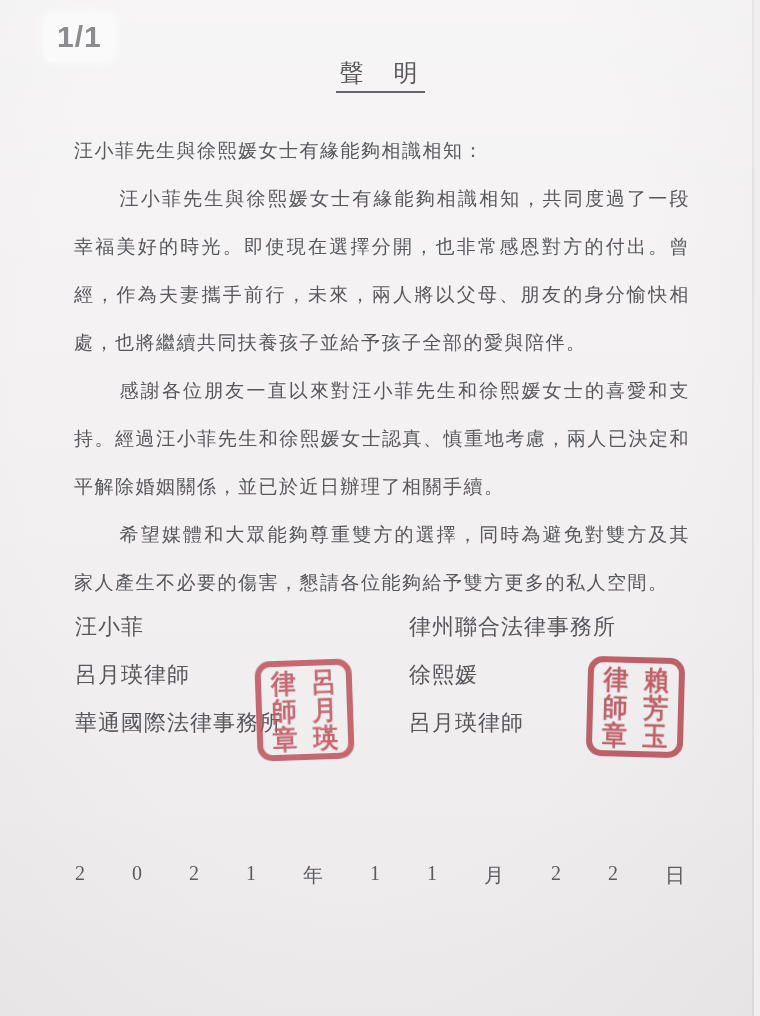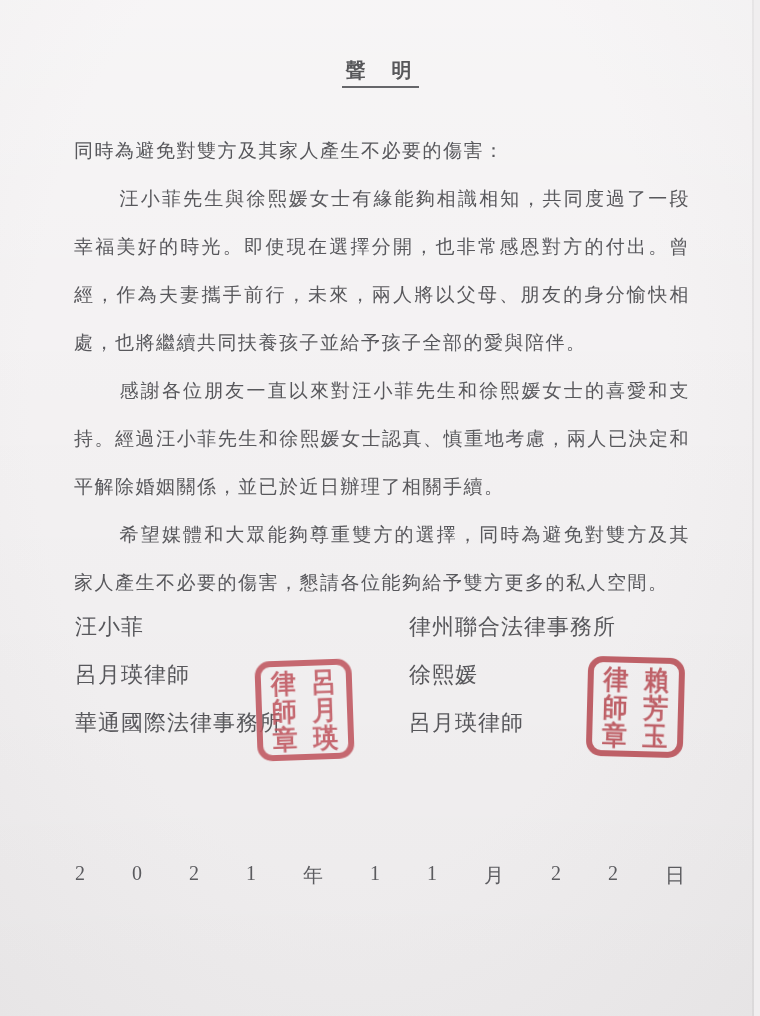--- a/index.html
+++ b/index.html
@@ -35,21 +35,21 @@
     border-radius: 8px;
     color: #8c8b8d;
     font: bold 30px/1.2 "Liberation Sans", sans-serif;
     letter-spacing: 1px;
     box-shadow: 0 0 12px rgba(255,255,255,0.9);
   }
 
   .doc-title {
     position: absolute; left: 0; top: 57px; width: 100%;
     text-align: center;
-    font-size: 20px; font-weight: bold;
+    font-size: 24px; font-weight: normal;
     color: #57575a;
     letter-spacing: 3px;
   }
   .doc-title .underlined {
     border-bottom: 2px solid #66666a;
     padding: 0 4px 5px 4px;
   }
 
   .body-text {
     position: absolute; left: 74px; top: 127px; width: 616px;
@@ -99,27 +99,28 @@
   }
   .date-row span { display: inline-block; }
 </style>
 </head>
 <body>
 
 <div class="photo">
   <div class="paper-edge-light"></div>
   <div class="paper-edge"></div>
 
+  <div class="page-indicator">1/1</div>
 
   <div class="doc-title">
     <span class="underlined">聲　明</span>
   </div>
 
   <div class="body-text">
-    <p>同時為避免對雙方及其家人產生不必要的傷害：</p>
+    <p>汪小菲先生與徐熙媛女士有緣能夠相識相知：</p>
     <p class="indent">汪小菲先生與徐熙媛女士有緣能夠相識相知，共同度過了一段幸福美好的時光。即使現在選擇分開，也非常感恩對方的付出。曾經，作為夫妻攜手前行，未來，兩人將以父母、朋友的身分愉快相處，也將繼續共同扶養孩子並給予孩子全部的愛與陪伴。</p>
     <p class="indent">感謝各位朋友一直以來對汪小菲先生和徐熙媛女士的喜愛和支持。經過汪小菲先生和徐熙媛女士認真、慎重地考慮，兩人已決定和平解除婚姻關係，並已於近日辦理了相關手續。</p>
     <p class="indent">希望媒體和大眾能夠尊重雙方的選擇，同時為避免對雙方及其家人產生不必要的傷害，懇請各位能夠給予雙方更多的私人空間。</p>
   </div>
 
   <div class="sig-col sig-col-left">
     <div class="sig-line">汪小菲</div>
     <div class="sig-line">呂月瑛律師</div>
     <div class="sig-line">華通國際法律事務所</div>
   </div>

